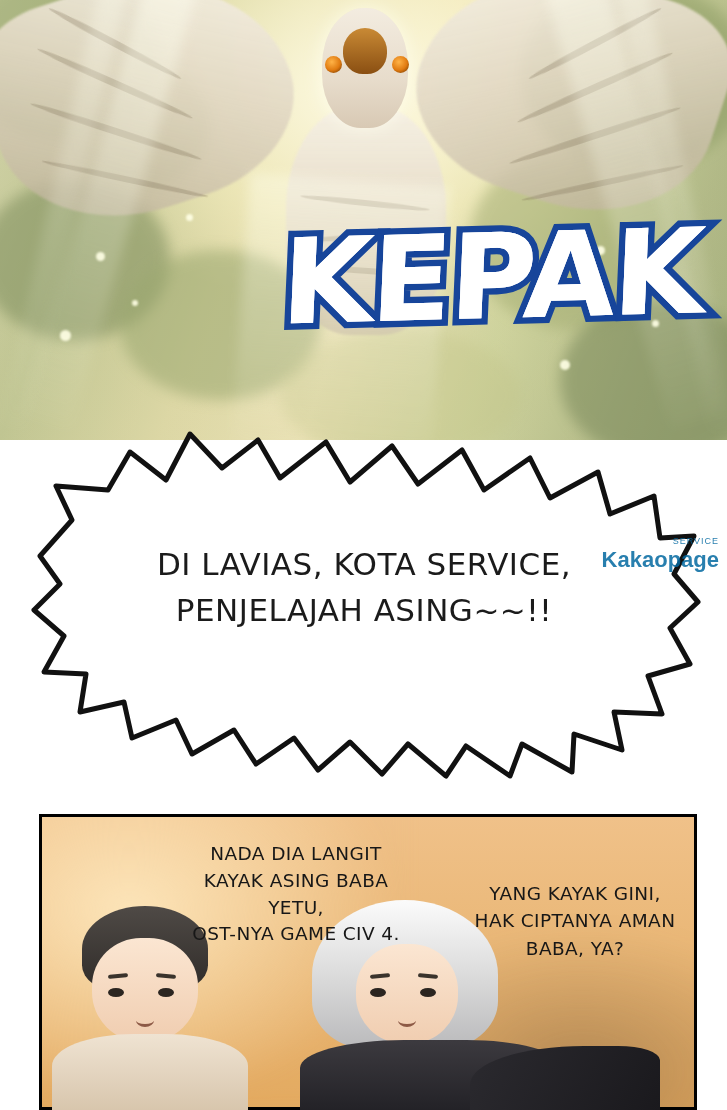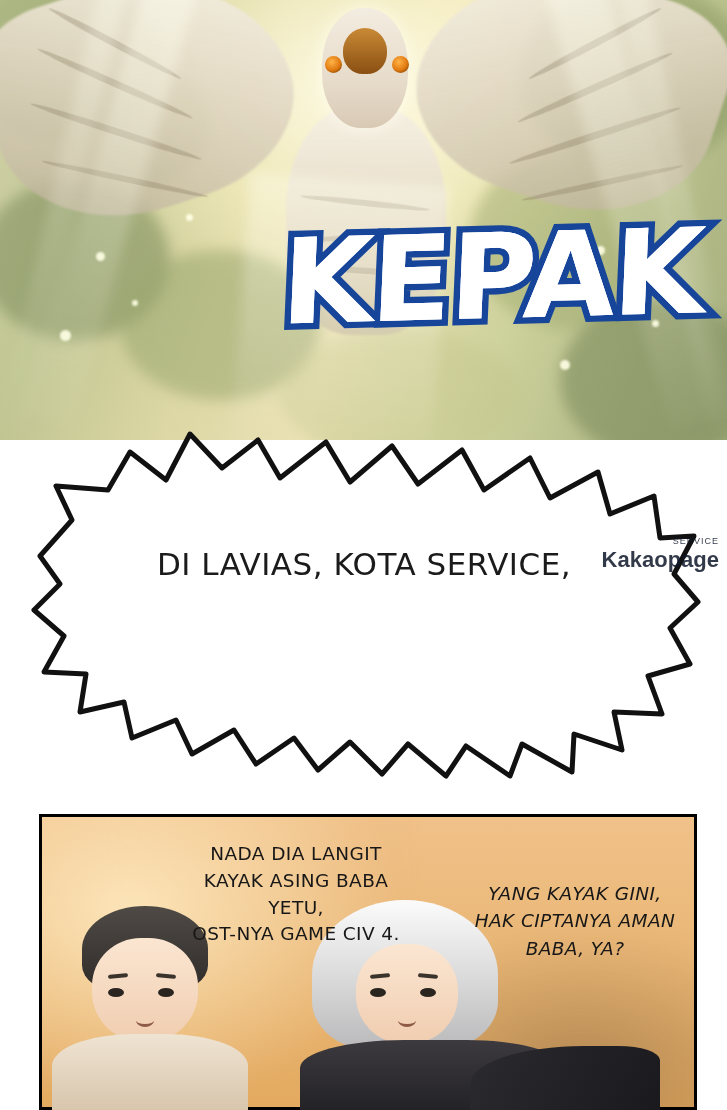--- a/index.html
+++ b/index.html
@@ -153,21 +153,21 @@
     letter-spacing: 0.5px;
     color: #1b1b1b;
   }
 
   
   .watermark {
     position: absolute;
     right: 8px;
     top: 536px;
     text-align: right;
-    color: #0f172a;
+    color: #0369a1;
     opacity: 0.85;
     font-family: "Liberation Sans", sans-serif;
   }
   .watermark .wm-small {
     display: block;
     font-size: 9px;
     letter-spacing: 1px;
     margin-bottom: 1px;
   }
   .watermark .wm-big {
@@ -307,21 +307,20 @@
     font-size: 18.5px;
     line-height: 1.45;
   }
   .cap-right {
     left: 456px;
     top: 880px;
     width: 238px;
     text-align: center;
     font-size: 18.5px;
     line-height: 1.48;
-    font-style: italic;
   }
 </style>
 </head>
 <body>
 
 <div id="page">
 
   <div class="art-panel">
 
     <div class="foliage" style="left:-40px;  top:-30px;  width:200px; height:170px; background:#8fa066;"></div>
@@ -372,20 +371,21 @@
     <div class="sfx">KEPAK</div>
     <div class="sfx-top">KEPAK</div>
   </div>
 
   <div class="balloon-wrap">
     <svg width="676" height="360" viewBox="0 0 676 360" xmlns="http://www.w3.org/2000/svg">
       <polygon points="14,132 46,96 30,62 82,66 104,28 140,56 164,10 196,44 232,16 254,54 300,18 324,58 366,22 392,60 436,26 458,66 504,34 524,74 572,48 584,90 628,72 634,114 668,112 648,150 672,178 644,204 664,240 622,252 636,290 588,288 596,326 548,310 546,348 496,320 484,352 440,322 420,352 382,320 356,350 324,318 292,346 268,314 230,340 208,306 166,330 150,296 106,314 98,278 54,288 60,250 18,248 38,212 8,186 34,160" fill="#ffffff" stroke="#111111" stroke-width="5" stroke-linejoin="round"></polygon>
     </svg>
     <div class="balloon-text">
       <div>DI LAVIAS, KOTA SERVICE,</div>
+      <div>PENJELAJAH ASING~~!!</div>
     </div>
   </div>
 
   <div class="watermark">
     <span class="wm-small">SERVICE</span>
     <span class="wm-big">Kakaopage</span>
   </div>
 
   <div class="bottom-panel">
     <div class="bp-glow"></div>

